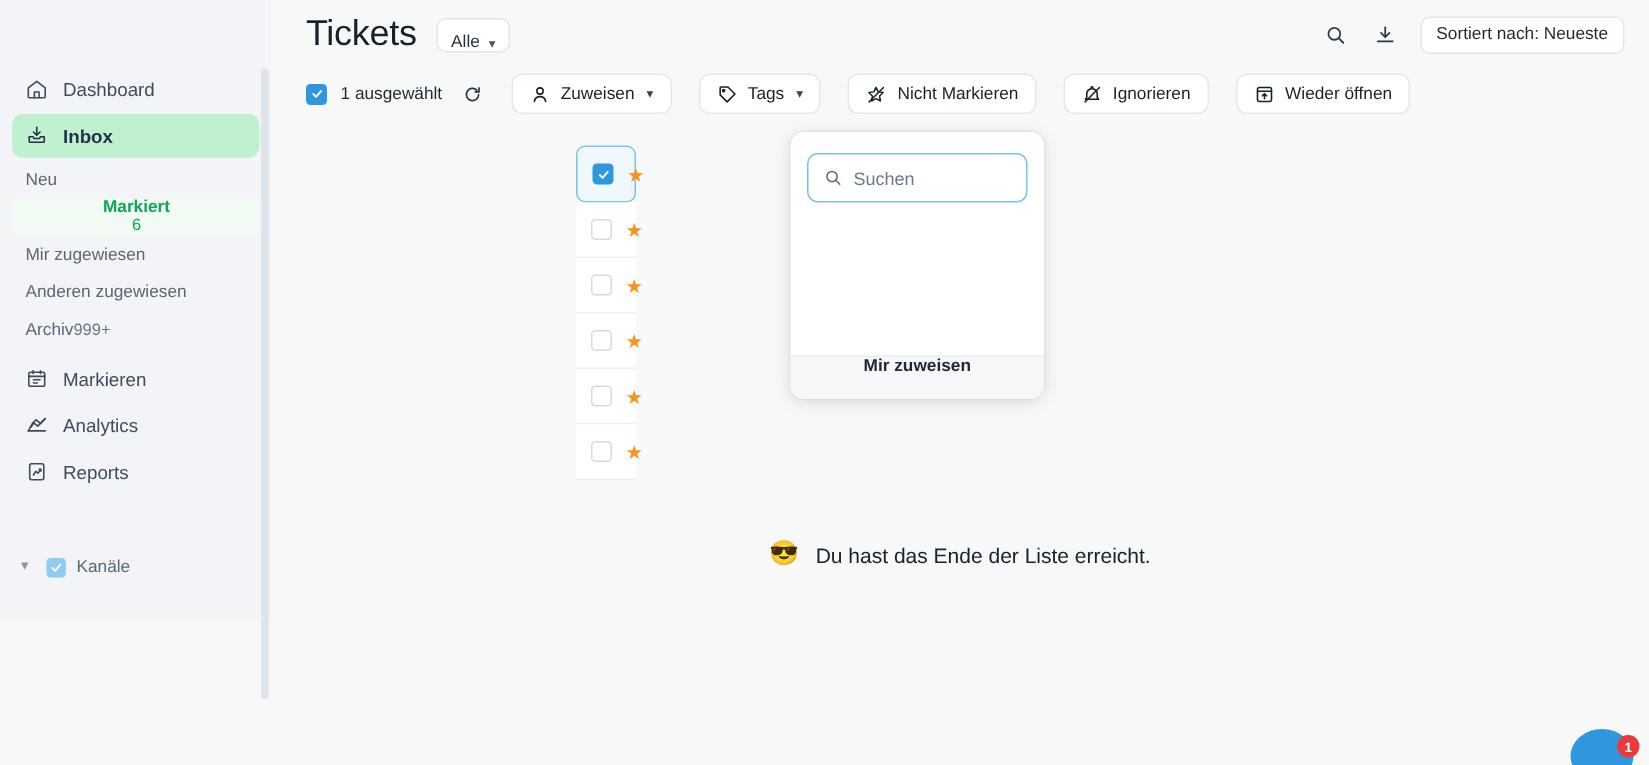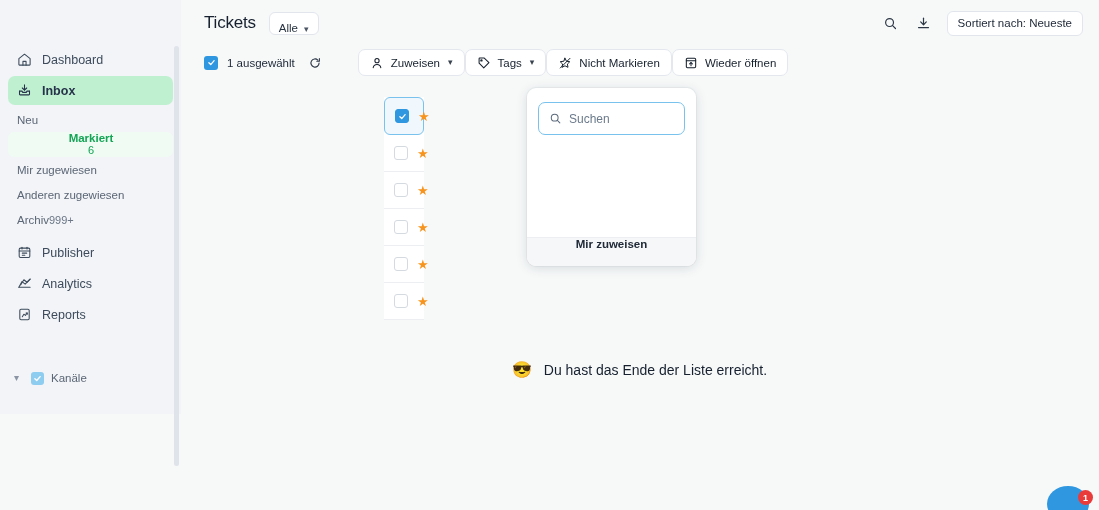--- a/index.html
+++ b/index.html
@@ -72,21 +72,21 @@
 
   
   .main { flex: 1; position: relative; height: 510px; background: #f7f9f9; }
 
   .topbar {
     height: 46px;
     display: flex; align-items: center;
     padding: 0 16px 0 23px;
     position: relative;
   }
-  .page-title { font-size: 17px; color: #16202e; font-weight: normal; letter-spacing: -0.2px; }
+  .page-title { font-size: 24px; color: #16202e; font-weight: normal; letter-spacing: -0.2px; }
   .pill-all {
     margin-left: 13px;
     height: 23px; padding: 0 9px;
     background: #fff; border: 1px solid #e2e6ec; border-radius: 6px;
     display: flex; align-items: flex-end; gap: 6px;
     font-size: 11.5px; color: #26313f; cursor: pointer;
   }
   .pill-all .cv { color: #4b5563; font-size: 9px; line-height: 1; }
   .top-right { margin-left: auto; display: flex; align-items: center; gap: 14px; }
   .icon-btn {
@@ -114,21 +114,21 @@
     display: flex; align-items: center; justify-content: center;
     flex: 0 0 14px; cursor: pointer;
   }
   .tb-check svg { width: 9px; height: 9px; }
   .tb-sel-label { font-size: 11.5px; color: #1d2736; margin-left: 9px; }
   .tb-refresh {
     width: 18px; height: 18px; margin-left: 11px; cursor: pointer;
     display: flex; align-items: center; justify-content: center; color: #2c3645;
   }
   .tb-refresh svg { width: 14px; height: 14px; }
-  .tb-group { display: flex; align-items: center; gap: 0; margin-left: 34px; justify-content: flex-end; }
+  .tb-group { display: flex; align-items: center; gap: 18px; margin-left: 17px; justify-content: flex-end; }
   .tb-btn {
     height: 27px; padding: 0 11px;
     background: #fff; border: 1px solid #e4e8ee; border-radius: 7px;
     display: flex; align-items: center; gap: 7px;
     font-size: 11.5px; color: #17212e; cursor: pointer; white-space: nowrap;
   }
   .tb-btn svg { width: 14px; height: 14px; flex: 0 0 14px; display: block; }
   .tb-btn .cv { font-size: 9px; color: #39434f; line-height: 1; margin-left: 1px; }
 
   
@@ -273,21 +273,21 @@
       <span class="sb-ico">
         <svg viewBox="0 0 24 24" fill="none" stroke="#3d4b5c" stroke-width="1.7" stroke-linecap="round" stroke-linejoin="round">
           <rect x="3.5" y="5" width="17" height="15" rx="2"></rect>
             <path d="M3.5 9.5h17"></path>
             <path d="M8 3.5v3"></path>
             <path d="M16 3.5v3"></path>
             <path d="M8.5 13h7"></path>
             <path d="M8.5 16.5h4"></path>
         </svg>
       </span>
-      <span>Publisher</span>
+      <span>Markieren</span>
     </div>
 
     <div class="sb-item">
       <span class="sb-ico">
         <svg viewBox="0 0 24 24" fill="none" stroke="#3d4b5c" stroke-width="1.7" stroke-linecap="round" stroke-linejoin="round">
           <path d="M3 18 8 9l5 4 8-8"></path>
             <path d="M3 18h18"></path>
             <path d="M6 14 11 6l5 4 5-5"></path>
         </svg>
       </span>
@@ -379,20 +379,27 @@
         </div>
         <div class="tb-btn">
           <svg viewBox="0 0 24 24" fill="none" stroke="#17212e" stroke-width="1.7" stroke-linecap="round" stroke-linejoin="round">
               <path d="M12 3.8l2.5 5.2 5.7.8-4.1 4 1 5.6L12 16.8 6.9 19.4l1-5.6-4.1-4 5.7-.8z"></path>
               <path d="M4 20.5 20.5 4"></path>
             </svg>
           <span>Nicht Markieren</span>
         </div>
         <div class="tb-btn">
           <svg viewBox="0 0 24 24" fill="none" stroke="#17212e" stroke-width="1.8" stroke-linecap="round" stroke-linejoin="round">
+              <path d="M18 15.5v-4a6 6 0 0 0-5-5.9V4.2a1 1 0 0 0-2 0v1.4a6 6 0 0 0-5 5.9v4l-1.5 2h15z"></path>
+              <path d="M4 20.5 20.5 4"></path>
+            </svg>
+          <span>Ignorieren</span>
+        </div>
+        <div class="tb-btn">
+          <svg viewBox="0 0 24 24" fill="none" stroke="#17212e" stroke-width="1.8" stroke-linecap="round" stroke-linejoin="round">
               <rect x="4" y="4" width="16" height="16" rx="2"></rect>
               <path d="M4 8.2h16"></path>
               <path d="M12 11.3v5.4"></path>
               <path d="M9.6 13.5 12 11.2l2.4 2.3"></path>
             </svg>
           <span>Wieder öffnen</span>
         </div>
       </div>
     </div>
 

